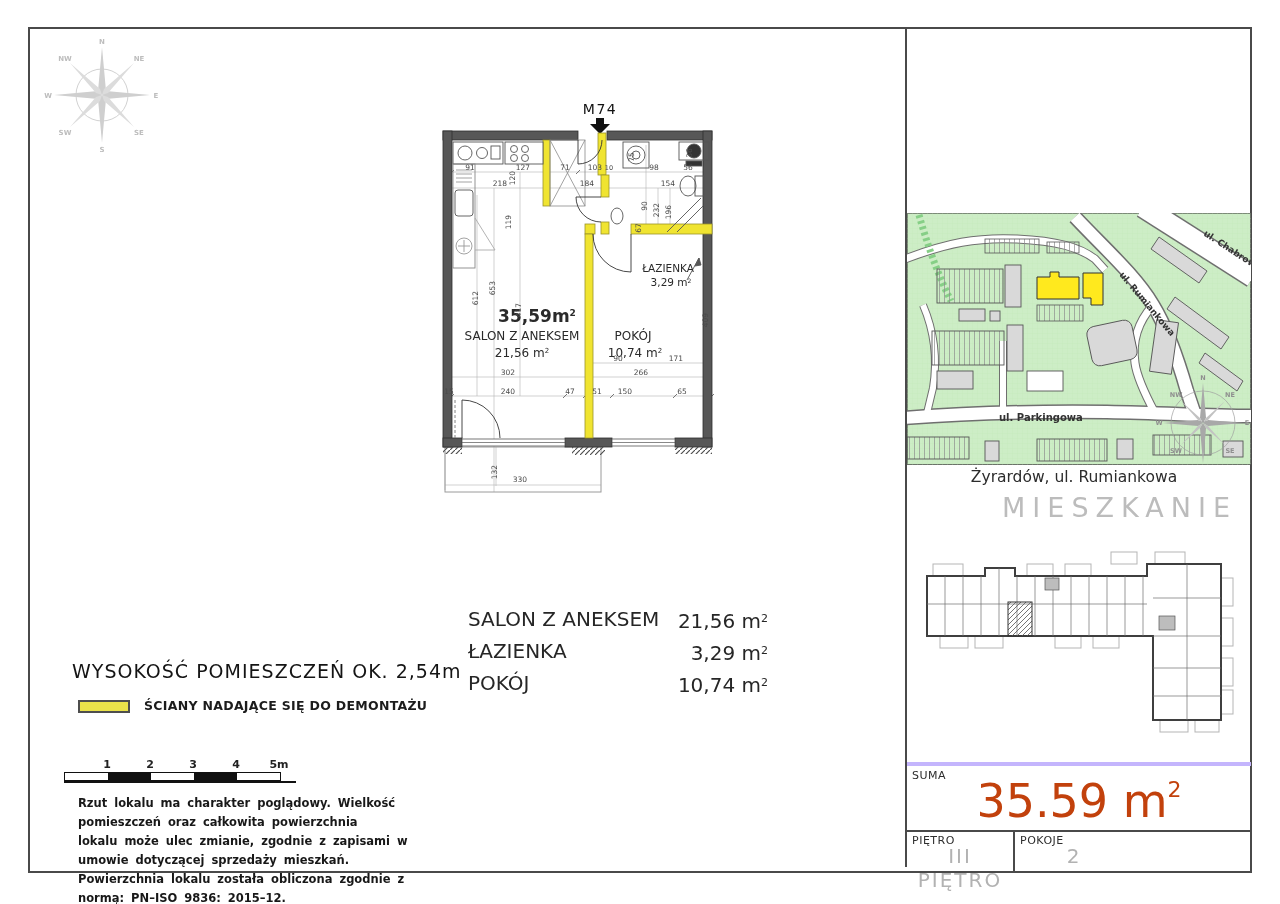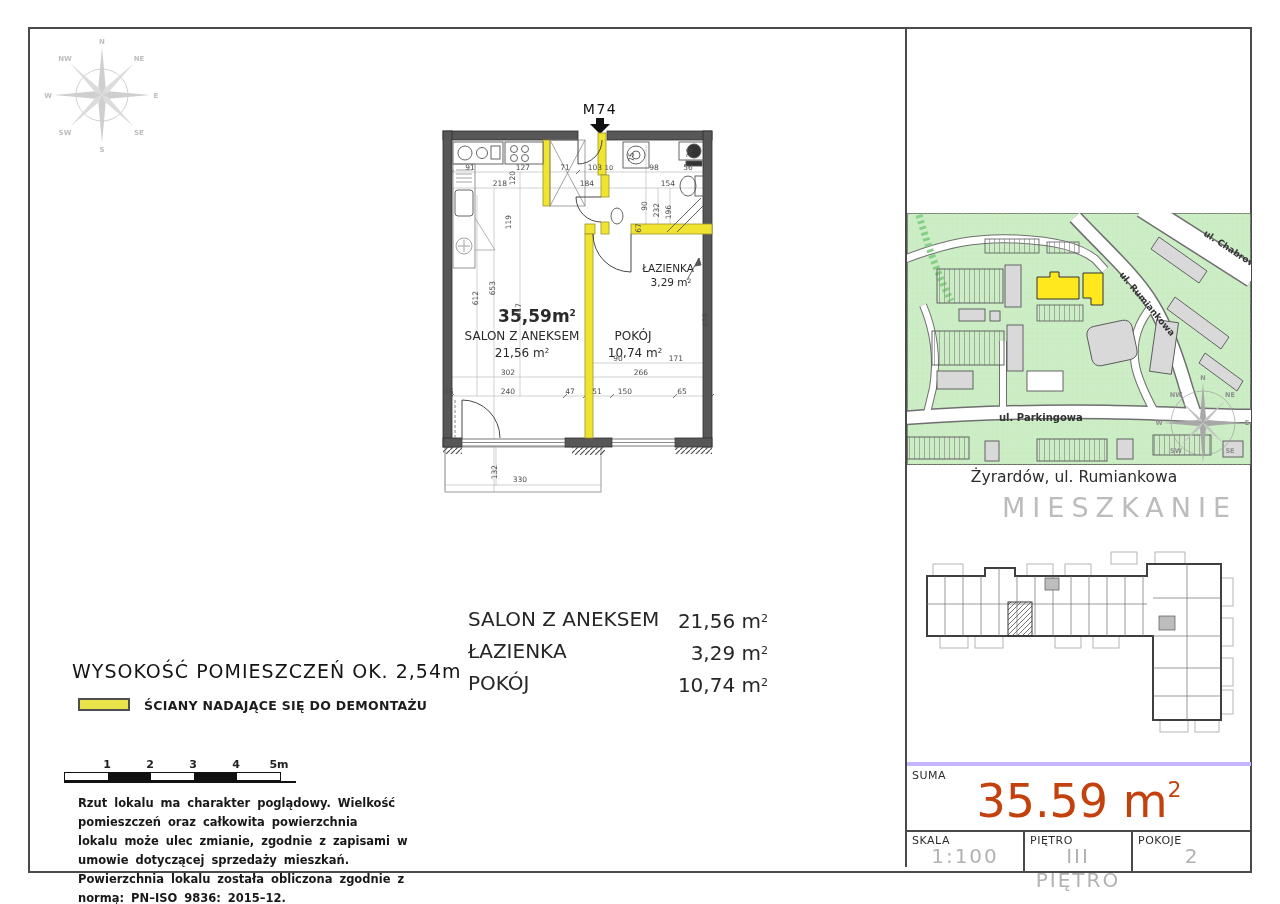--- a/index.html
+++ b/index.html
@@ -9,21 +9,21 @@
   .frame{left:28px;top:27px;width:1220px;height:842px;border:2px solid #4a4a4a;}
   .divider{left:905px;top:29px;width:2px;height:838px;background:#4a4a4a;}
   
   .room-list{left:468px;top:604px;width:300px;font-size:20px;color:#262626;}
   .room-row{display:flex;justify-content:space-between;line-height:30px;}
   .room-row .area{text-align:right;}
   sup.u{font-size:11px;vertical-align:6px;}
   
   .legend-head{left:72px;top:660px;font-size:19px;letter-spacing:1px;color:#141414;}
   .swatch{width:48px;height:9px;border:2px solid #4e4e4e;}
-  .leg-row{display:flex;align-items:flex-start;gap:14px;}
+  .leg-row{display:flex;align-items:flex-end;gap:14px;}
   .leg-label{font-size:12.5px;font-weight:600;color:#1c1c1c;letter-spacing:.3px;}
   
   .scalebar{left:64px;top:758px;width:232px;height:26px;}
   .ticks{position:absolute;top:0;left:0;width:100%;height:12px;font-size:11px;font-weight:600;color:#222;}
   .ticks span{position:absolute;transform:translateX(-50%);}
   .bar{position:absolute;top:14px;left:0;width:215px;height:7px;border:1px solid #111;display:flex;}
   .bar div{flex:1;}
   .bar .b{background:#111;} .bar .w{background:#fff;}
   .underbar{position:absolute;top:23px;left:0;width:232px;height:2px;background:#111;}
   
@@ -454,24 +454,20 @@
   </svg>
 
   <div class="abs suma">
     <div class="suma-label">SUMA</div>
     <div class="suma-val">
       <span>35.59 m</span><sup>2</sup>
     </div>
   </div>
 
   <div class="abs inforow">
-    <div class="cell" style="width:118px">
-      <div class="lab">SKALA</div>
-      <div class="val">1:100</div>
-    </div>
     <div class="cell" style="width:108px">
       <div class="lab">PIĘTRO</div>
       <div class="val">III  PIĘTRO</div>
     </div>
     <div class="cell" style="width:118px">
       <div class="lab">POKOJE</div>
       <div class="val">2</div>
     </div>
   </div>
 </div>

